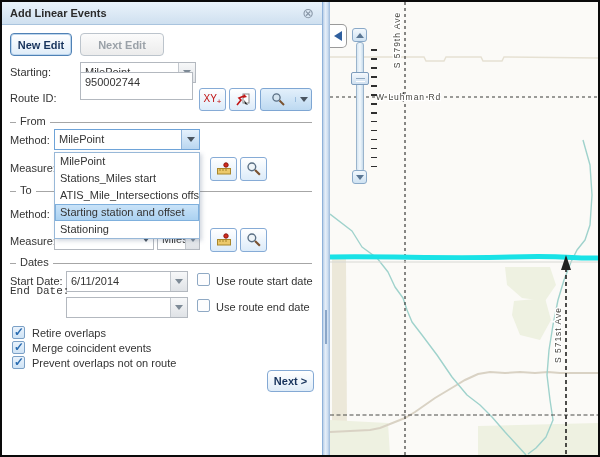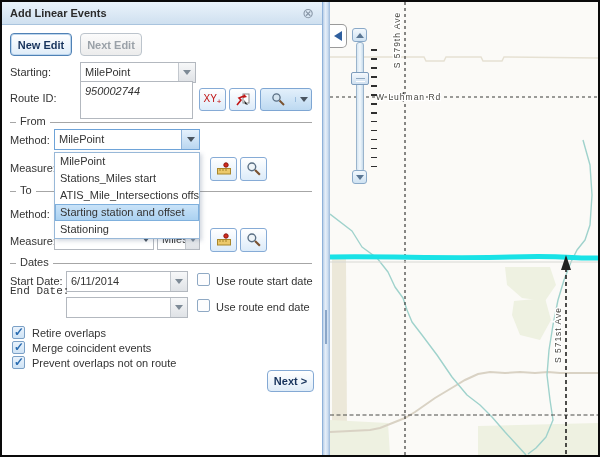--- a/index.html
+++ b/index.html
@@ -86,32 +86,32 @@
 <div id="app">
 
   <div class="panel">
 
     <div class="panel-header">
       <div class="panel-title">Add Linear Events</div>
       <div class="close-btn">⊗</div>
     </div>
 
     <div class="btn active" style="left:8px; top:31px; width:62px; height:23px;">New Edit</div>
-    <div class="btn disabled" style="left:78px; top:31px; width:62px; height:23px;">Next Edit</div>
+    <div class="btn disabled" style="left:78px; top:31px; width:84px; height:23px;">Next Edit</div>
 
     <div class="lbl" style="left:8px; top:64px;">Starting:</div>
     <div class="combo" style="left:78px; top:60px; width:116px; height:21px;">
       <div class="val">MilePoint</div>
       <div class="arrow-btn">
           <div class="tri"></div>
         </div>
     </div>
 
     <div class="lbl" style="left:8px; top:90px;">Route ID:</div>
-    <div class="input" style="left:78px; top:79px; width:113px; height:38px;font-style:italic;">950002744</div>
+    <div class="input" style="left:78px; top:70px; width:113px; height:28px;">950002744</div>
     <div class="icon-btn" style="left:197px; top:86px;">
       <span style="color:#c01010; font-weight:normal; font-size:10px;"><span>XY</span><span style="font-size:8px; vertical-align:-2px;">+</span></span>
     </div>
     <div class="icon-btn" style="left:227px; top:86px;">
       <svg width="16" height="16" viewBox="0 0 16 16">
         <rect x="8" y="2" width="6" height="9" fill="#fff" stroke="#8a8a8a"></rect>
         <path d="M2 13 L6 8 L4 6 L9 4" fill="none" stroke="#c21414" stroke-width="1.6"></path>
         <path d="M9 2 L12 5 L8 6 Z" fill="#c21414"></path>
         <path d="M9 8 L13 13 L10 12 Z" fill="#222"></path>
       </svg>

